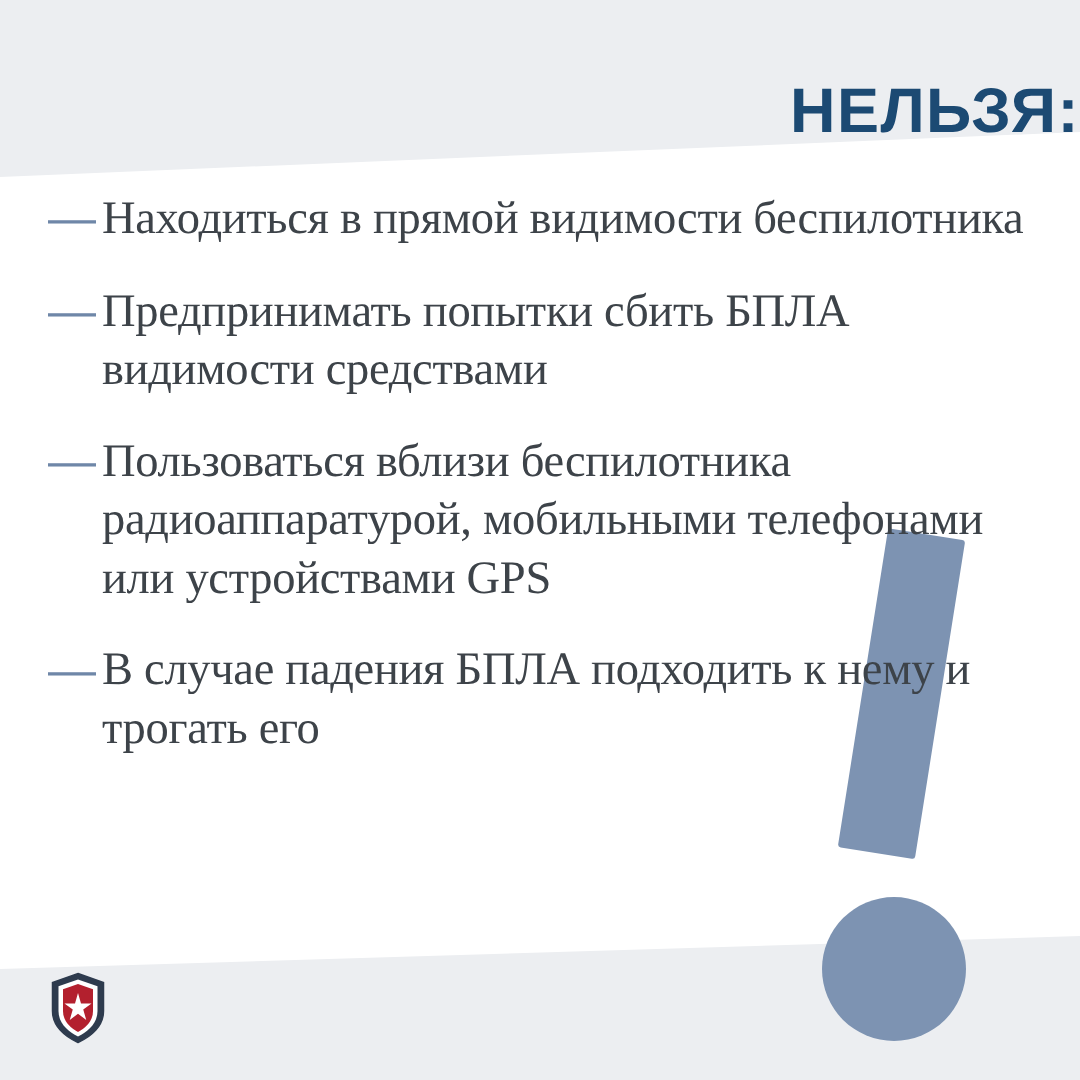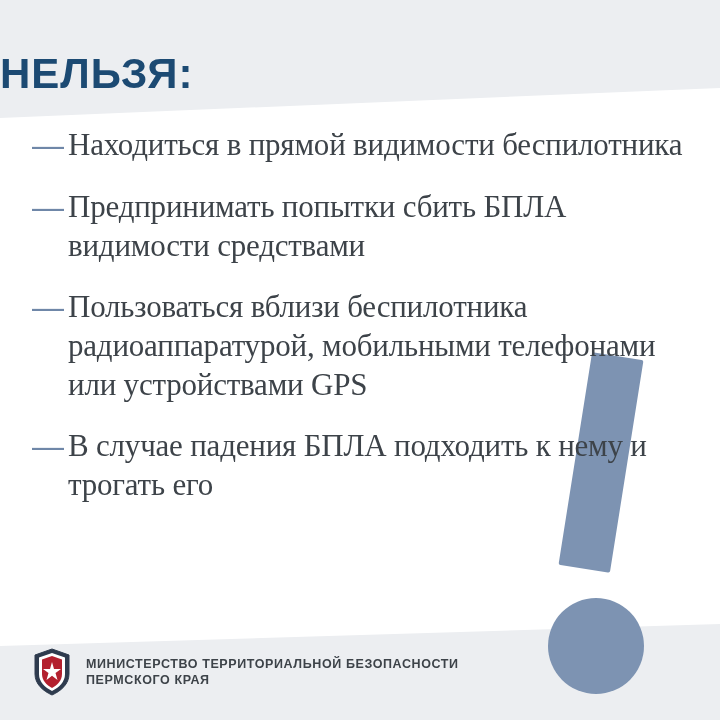--- a/index.html
+++ b/index.html
@@ -59,21 +59,21 @@
     width: 96px;
     height: 96px;
     background: #7d93b2;
     border-radius: 50%;
   }
   .title {
     position: absolute;
     left: 0;
     top: 50px;
     width: 720px;
-    text-align: left;
+    text-align: right;
     font-size: 42px;
     font-weight: bold;
     letter-spacing: 1px;
     color: #1c4a73;
   }
   .list {
     position: absolute;
     left: 32px;
     top: 125px;
     width: 660px;
@@ -165,19 +165,15 @@
 
   <div class="footer">
     <div class="crest">
       <svg width="40" height="48" viewBox="0 0 40 48" xmlns="http://www.w3.org/2000/svg">
         <path d="M20 1 L37 7 L37 26 C37 36 29 43 20 47 C11 43 3 36 3 26 L3 7 Z" fill="#2e3b4e" stroke="#2e3b4e" stroke-width="1"></path>
         <path d="M20 5 L33 9.5 L33 26 C33 34 27 39.5 20 43 C13 39.5 7 34 7 26 L7 9.5 Z" fill="#ffffff"></path>
         <path d="M20 8 L30 11.5 L30 26 C30 32.5 25.5 37 20 40 C14.5 37 10 32.5 10 26 L10 11.5 Z" fill="#b3202e"></path>
         <path d="M20 14 L22 21 L29 21 L23.5 25 L25.5 32 L20 27.8 L14.5 32 L16.5 25 L11 21 L18 21 Z" fill="#ffffff"></path>
       </svg>
     </div>
-    <div>
-      <div class="footer-text">МИНИСТЕРСТВО ТЕРРИТОРИАЛЬНОЙ БЕЗОПАСНОСТИ</div>
-      <div class="footer-text">ПЕРМСКОГО КРАЯ</div>
-    </div>
   </div>
 
 </div>
 
 </body></html>

